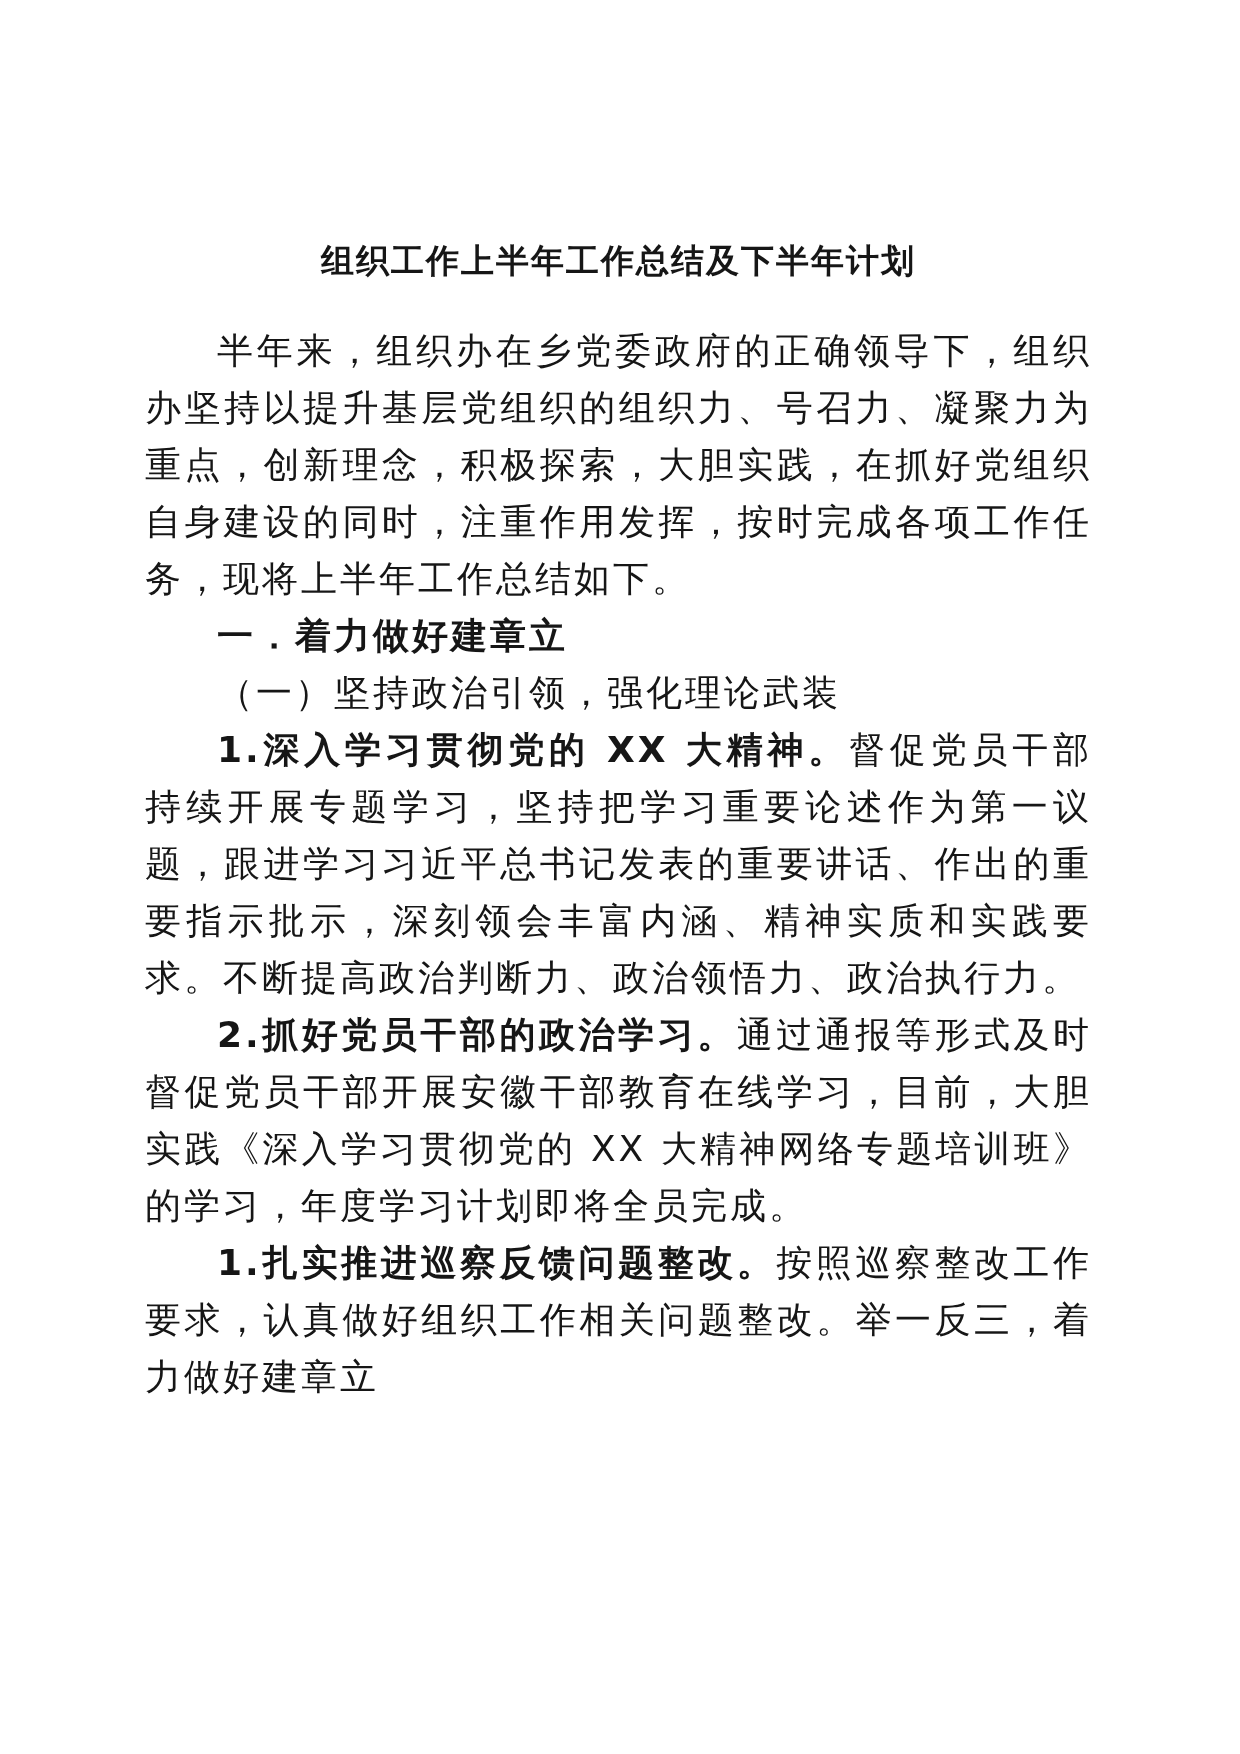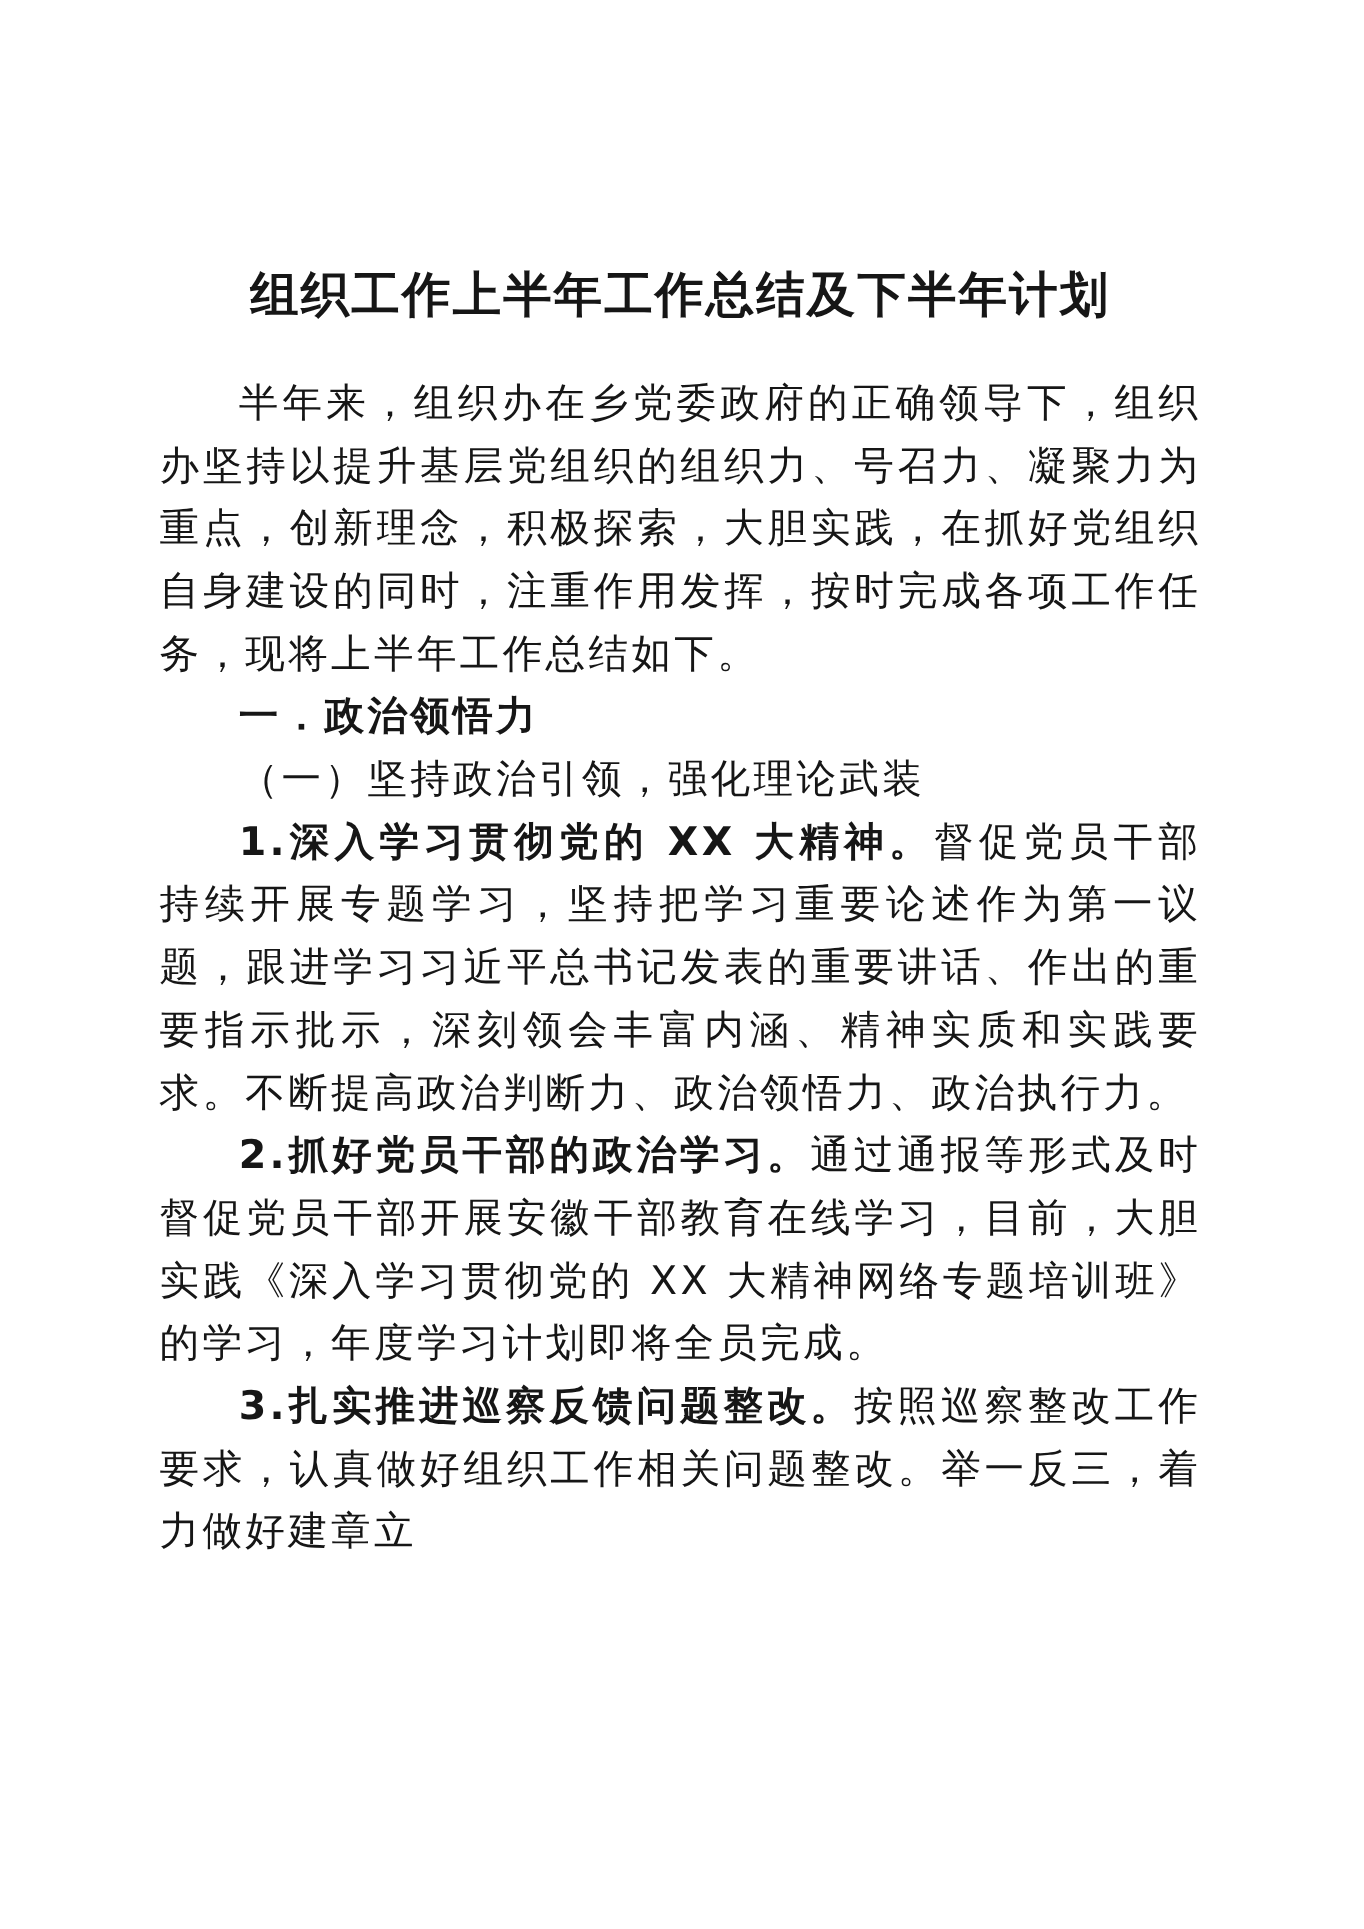--- a/index.html
+++ b/index.html
@@ -16,21 +16,21 @@
     box-sizing: border-box;
     padding: 238px 148px 0 145px;
     font-family: "DejaVu Sans", sans-serif;
     color: #161616;
     overflow: hidden;
   }
   .doc-title {
     margin: 0 0 38px 0;
     padding: 0;
     text-align: center;
-    font-size: 44px;
+    font-size: 33px;
     font-weight: bold;
     line-height: 1.4;
     letter-spacing: 2px;
   }
   .doc-body p {
     margin: 0;
     padding: 0;
     font-size: 36px;
     line-height: 57px;
     letter-spacing: 3px;
@@ -49,19 +49,19 @@
     margin-top: 36px;
   }
 </style>
 </head>
 <body>
 
 <div class="page">
   <h1 class="doc-title">组织工作上半年工作总结及下半年计划</h1>
   <div class="doc-body" id="doc-body">
       <p class="body"><span>半年来，组织办在乡党委政府的正确领导下，组织办坚持以提升基层党组织的组织力、号召力、凝聚力为重点，创新理念，积极探索，大胆实践，在抓好党组织自身建设的同时，注重作用发挥，按时完成各项工作任务，现将上半年工作总结如下。</span></p>
-      <p class="heading"><span>一．政治领悟力</span></p>
+      <p class="heading"><span>一．着力做好建章立</span></p>
       <p class="subheading"><span>（一）坚持政治引领，强化理论武装</span></p>
       <p class="body"><strong>1.深入学习贯彻党的 XX 大精神。</strong><span>督促党员干部持续开展专题学习，坚持把学习重要论述作为第一议题，跟进学习习近平总书记发表的重要讲话、作出的重要指示批示，深刻领会丰富内涵、精神实质和实践要求。不断提高政治判断力、政治领悟力、政治执行力。</span></p>
       <p class="body"><strong>2.抓好党员干部的政治学习。</strong><span>通过通报等形式及时督促党员干部开展安徽干部教育在线学习，目前，大胆实践《深入学习贯彻党的 XX 大精神网络专题培训班》的学习，年度学习计划即将全员完成。</span></p>
-      <p class="body"><strong>3.扎实推进巡察反馈问题整改。</strong><span>按照巡察整改工作要求，认真做好组织工作相关问题整改。举一反三，着力做好建章立</span></p>
+      <p class="body"><strong>1.扎实推进巡察反馈问题整改。</strong><span>按照巡察整改工作要求，认真做好组织工作相关问题整改。举一反三，着力做好建章立</span></p>
     </div>
 </div>
 
 </body></html>

